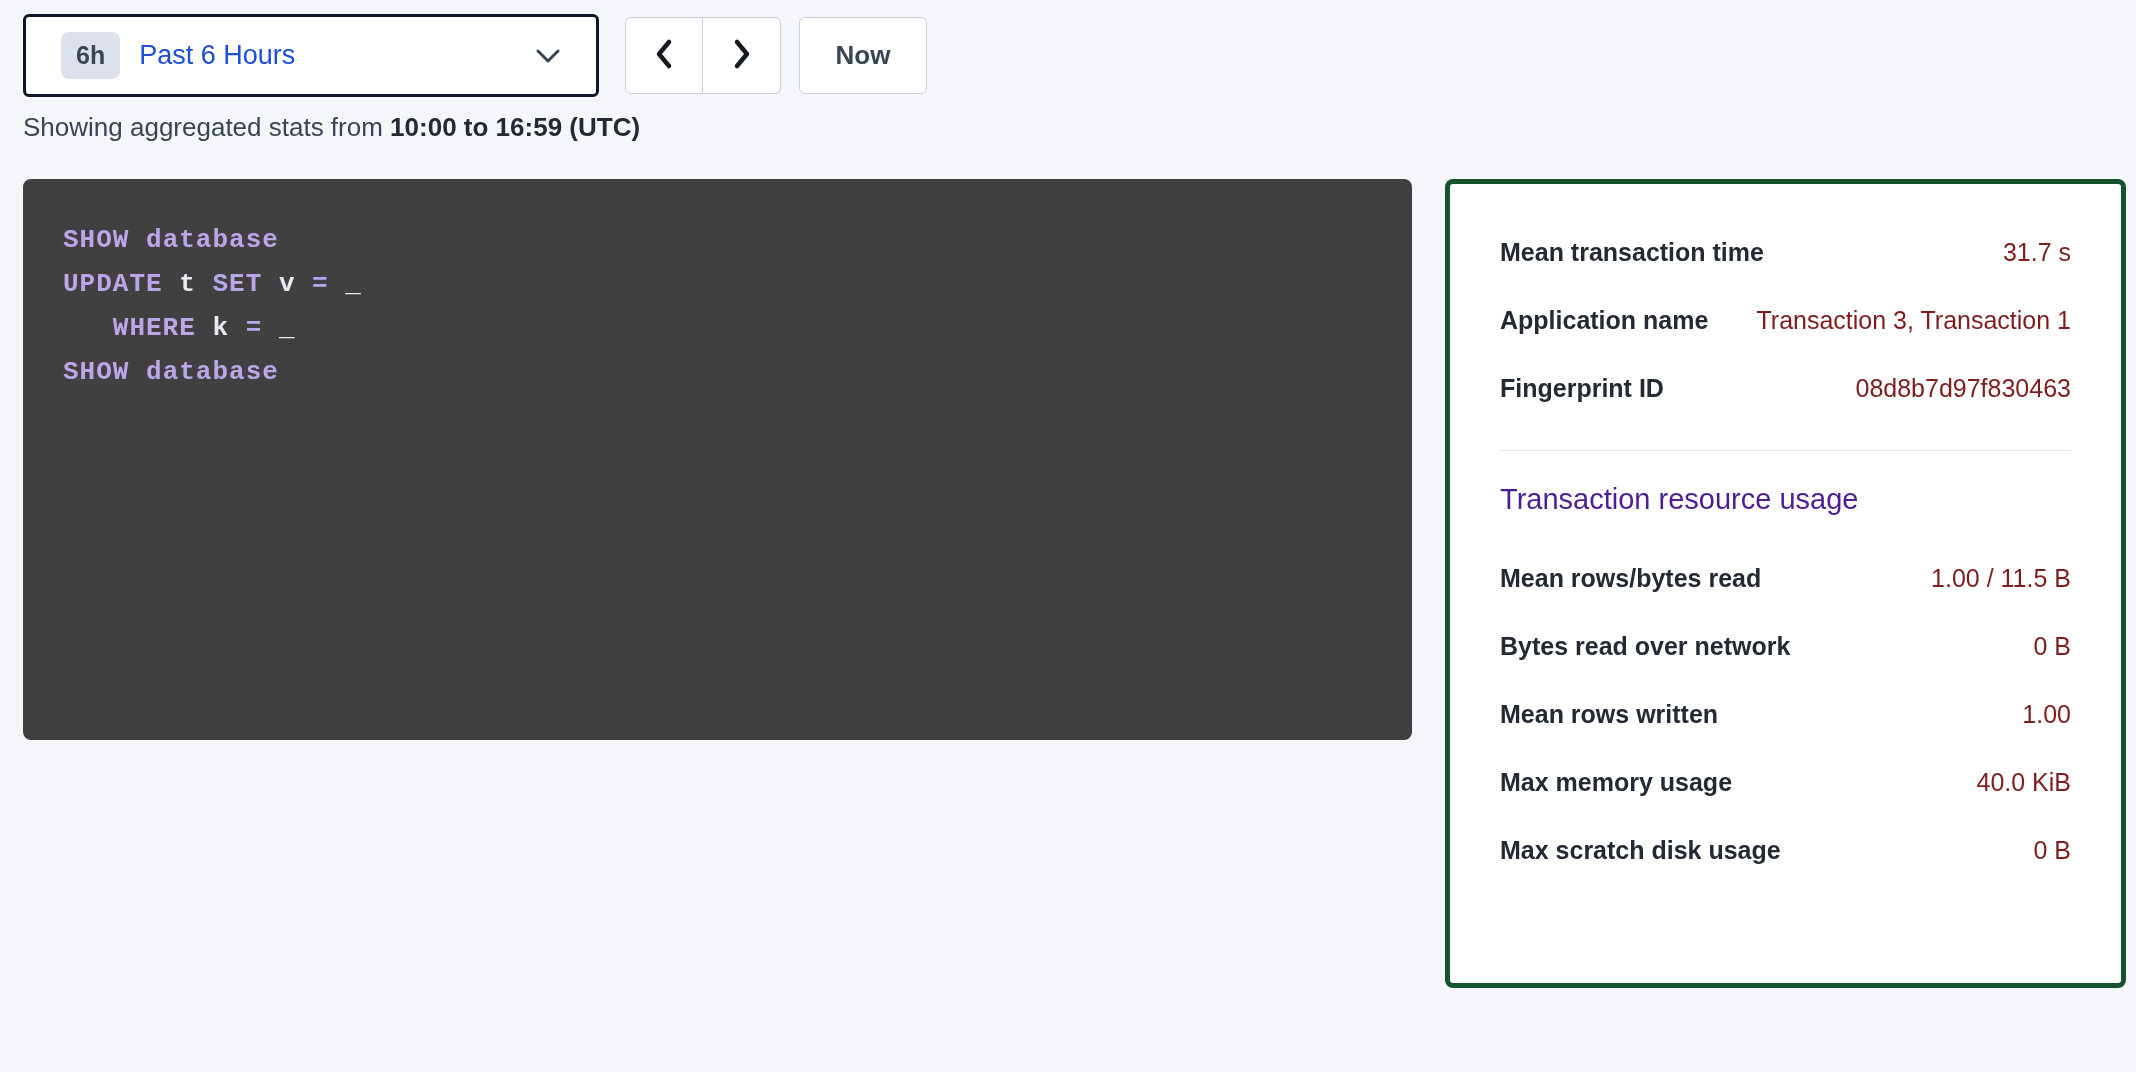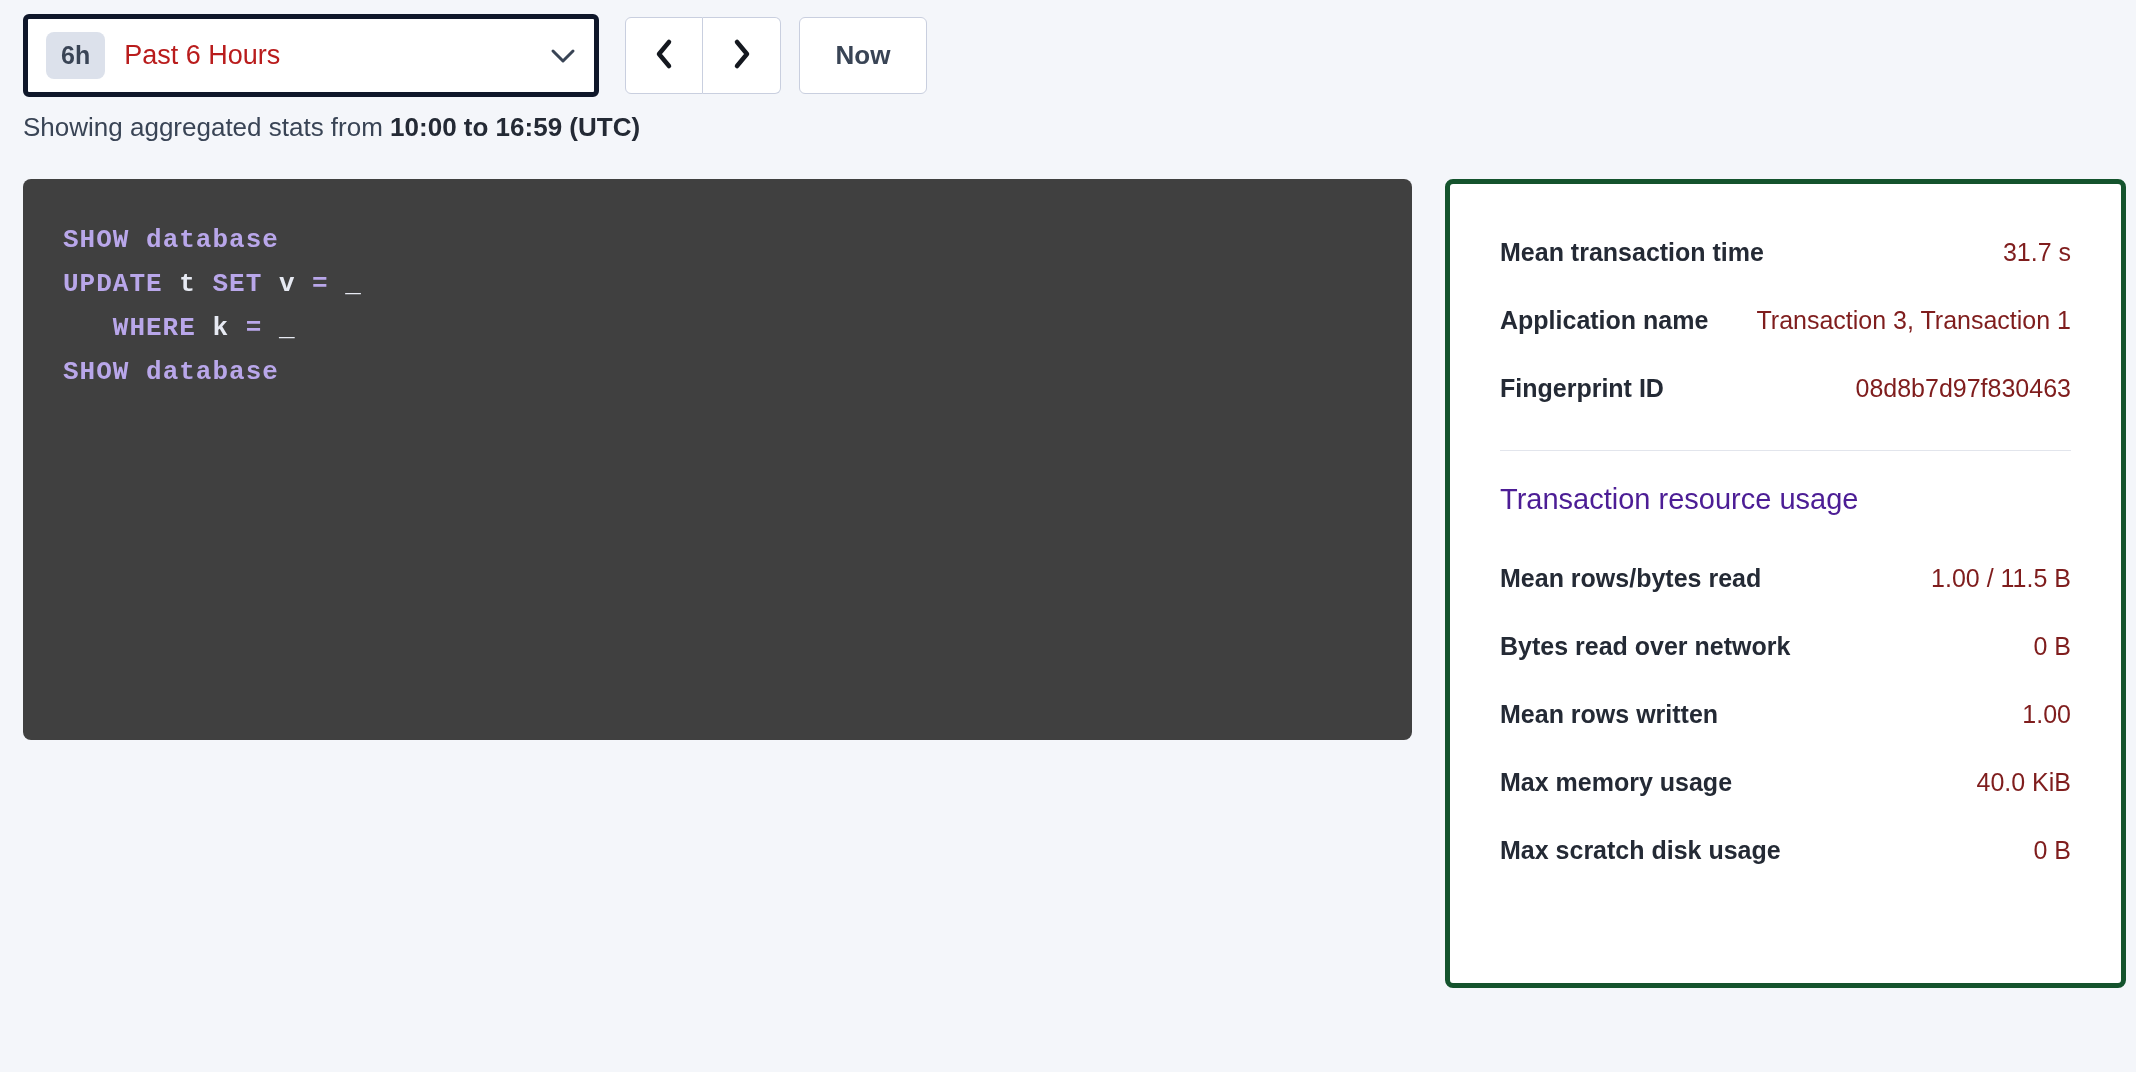--- a/index.html
+++ b/index.html
@@ -15,28 +15,28 @@
 
   h1.title {
     font-size:35px; font-weight:700; color:#242A35;
     margin:8px 0 27px 0; letter-spacing:.2px;
   }
 
   .controls { display:flex; align-items:flex-start; }
 
   .dropdown {
     width:576px; height:83px;
-    background:#FFFFFF; border:5px solid #0f172a; border-radius:6px;
-    display:flex; align-items:center; padding:0 18px; cursor:pointer;
+    background:#FFFFFF; border:3px solid #0f172a; border-radius:6px;
+    display:flex; align-items:center; padding:0 35px; cursor:pointer;
   }
   .badge {
     background:#DCE1EB; border-radius:8px; padding:9px 15px;
     font-size:25px; font-weight:700; color:#394455;
   }
-  .range-label { margin-left:19px; font-size:27px; color:#b91c1c; }
+  .range-label { margin-left:19px; font-size:27px; color:#1d4ed8; }
   .dd-chevron { margin-left:auto; display:flex; align-items:center; }
 
   .nav-group { display:flex; margin-left:26px; margin-top:3px; }
   .nav-btn {
     width:78px; height:77px; background:#FFFFFF;
     border:1px solid #C9CFDF; display:flex; align-items:center; justify-content:center;
     cursor:pointer; padding:0;
   }
   .nav-btn.prev { border-radius:6px 0 0 6px; }
   .nav-btn.next { border-radius:0 6px 6px 0; border-left:none; }

